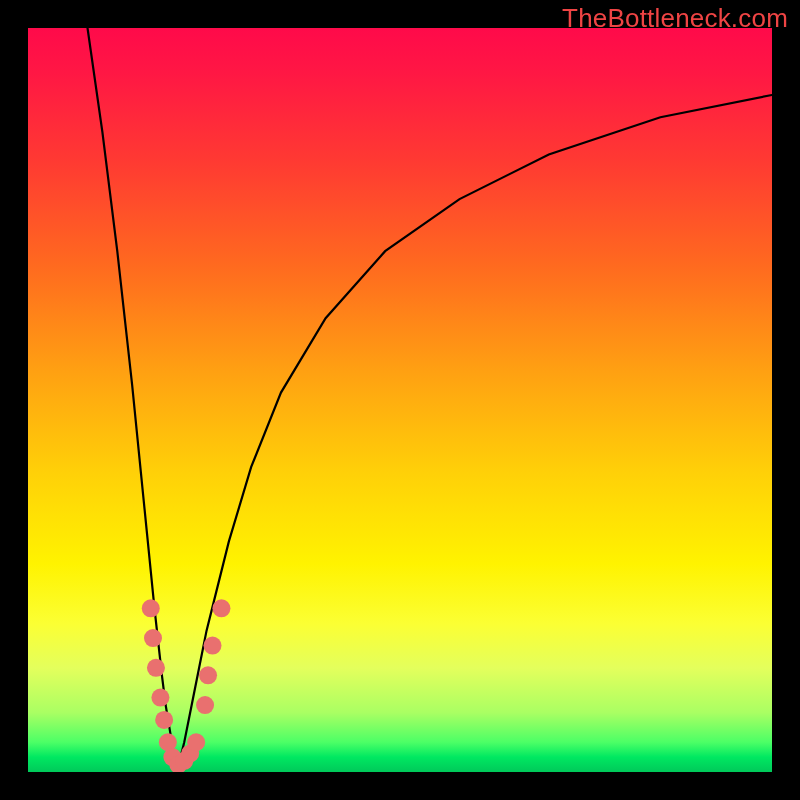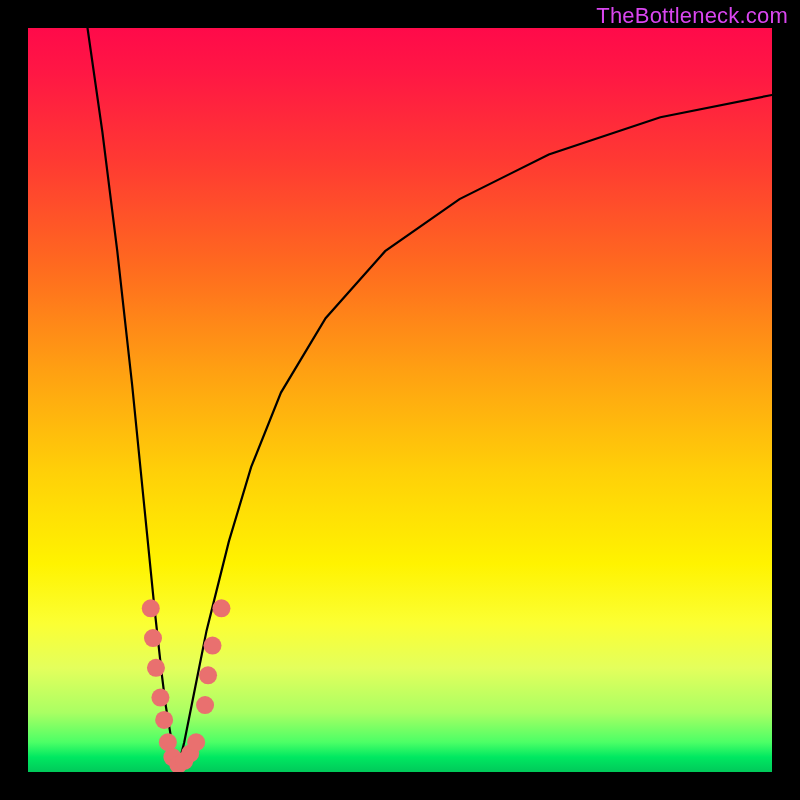--- a/index.html
+++ b/index.html
@@ -45,22 +45,22 @@
     );
   }
   .curves {
     position: absolute;
     inset: 0;
   }
   .watermark {
     position: absolute;
     top: 3px;
     right: 12px;
-    font-size: 22px;
-    color: #d946ef;
+    font-size: 26px;
+    color: #ef4444;
     letter-spacing: 0.2px;
     font-weight: 500;
   }
 </style>
 </head>
 <body>
 
 <div class="frame">
   <div class="plot-area">
     <div class="gradient"></div>

